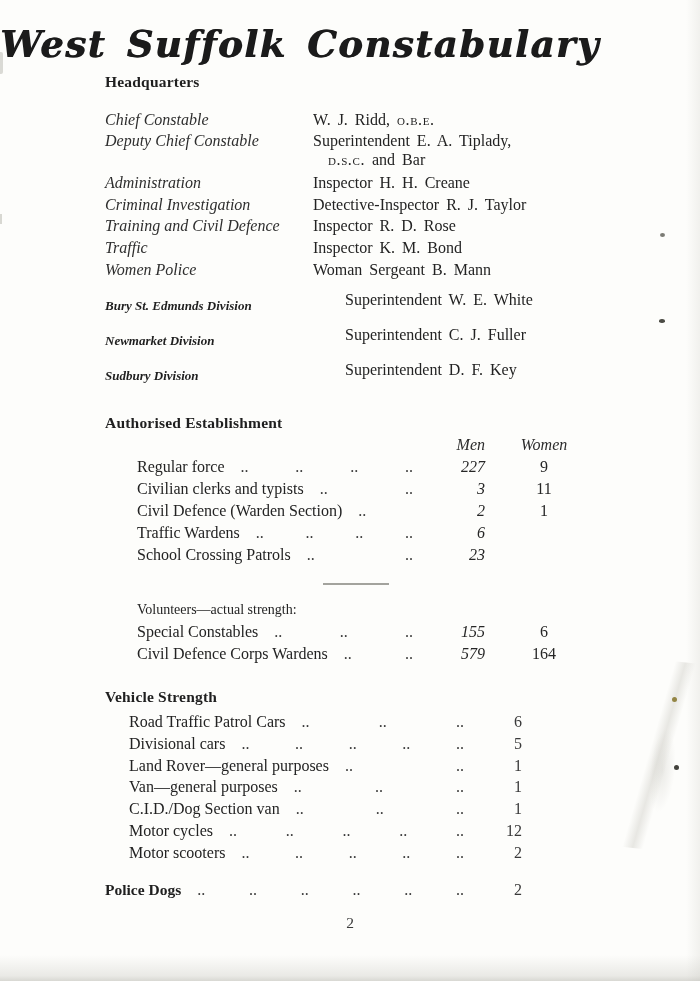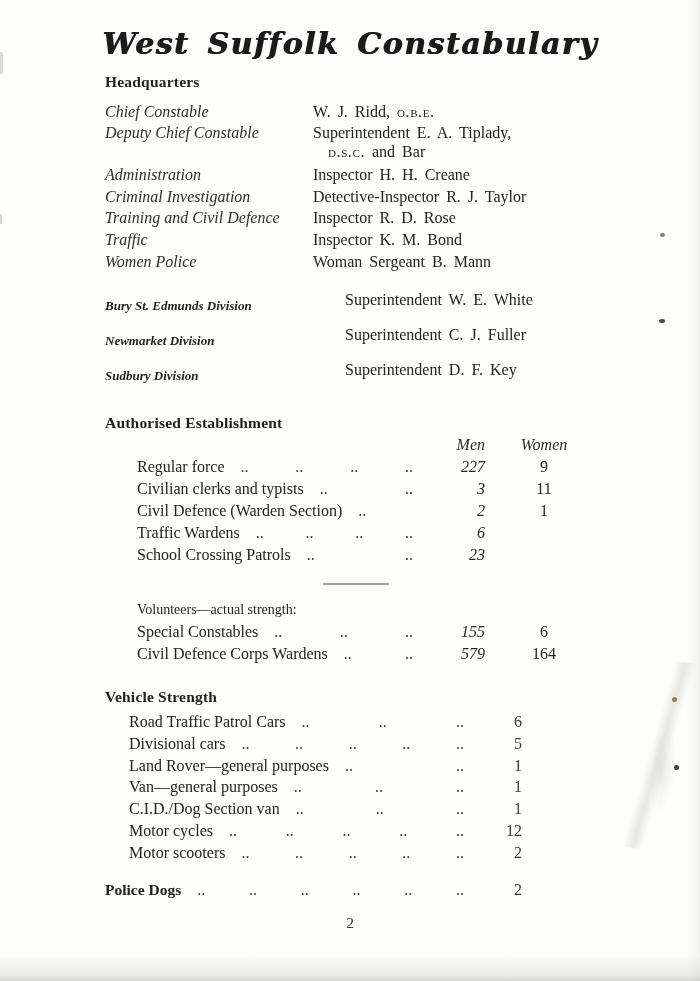--- a/index.html
+++ b/index.html
@@ -4,32 +4,32 @@
 <style>
   html,body{margin:0;padding:0;background:#e8e8e6;}
   .page{
     position:relative;width:700px;height:981px;margin:0 auto;
     background:#fdfdfb;overflow:hidden;
     font-family:"Liberation Serif","DejaVu Serif",serif;
     color:#262626;
   }
   
   .doc-title{
-    position:absolute;top:26px;left:0;width:100%;text-align:center;
+    position:absolute;top:26px;left:0;width:100%;
     font-family:"DejaVu Serif",serif;font-style:italic;font-weight:bold;
-    font-size:30px;line-height:36px;letter-spacing:1.5px;color:#1b1b1b;
+    font-size:37px;line-height:36px;letter-spacing:1.5px;color:#1b1b1b;
     text-shadow:0.8px 0 0 #1b1b1b;
     word-spacing:6px;
   }
   
   .section-heading{font-weight:bold;font-size:15.5px;line-height:17px;letter-spacing:.2px;color:#1f1f1f;}
   .sc{font-variant:small-caps;letter-spacing:.6px;}
   
   .hq{position:absolute;left:105px;top:73px;width:575px;}
-  .hq-rows{margin-top:11px;font-size:16px;}
+  .hq-rows{margin-top:19px;font-size:16px;}
   .hq-row{display:flex;line-height:21.8px;}
   .hq-row.tight{line-height:19.5px;}
   .hq-role{width:208px;flex:none;font-style:italic;color:#2e2e2e;}
   .hq-value{flex:1;word-spacing:3px;color:#232323;}
   .hq-value-2{padding-left:15px;}
   .hq-gap{height:2px;}
   
   .divisions{position:absolute;left:105px;top:297px;width:575px;font-size:16px;}
   .div-row{display:flex;height:35px;align-items:flex-start;}
   .div-label{width:240px;flex:none;font-weight:bold;font-size:13px;line-height:17px;color:#1f1f1f;font-style:italic;}

